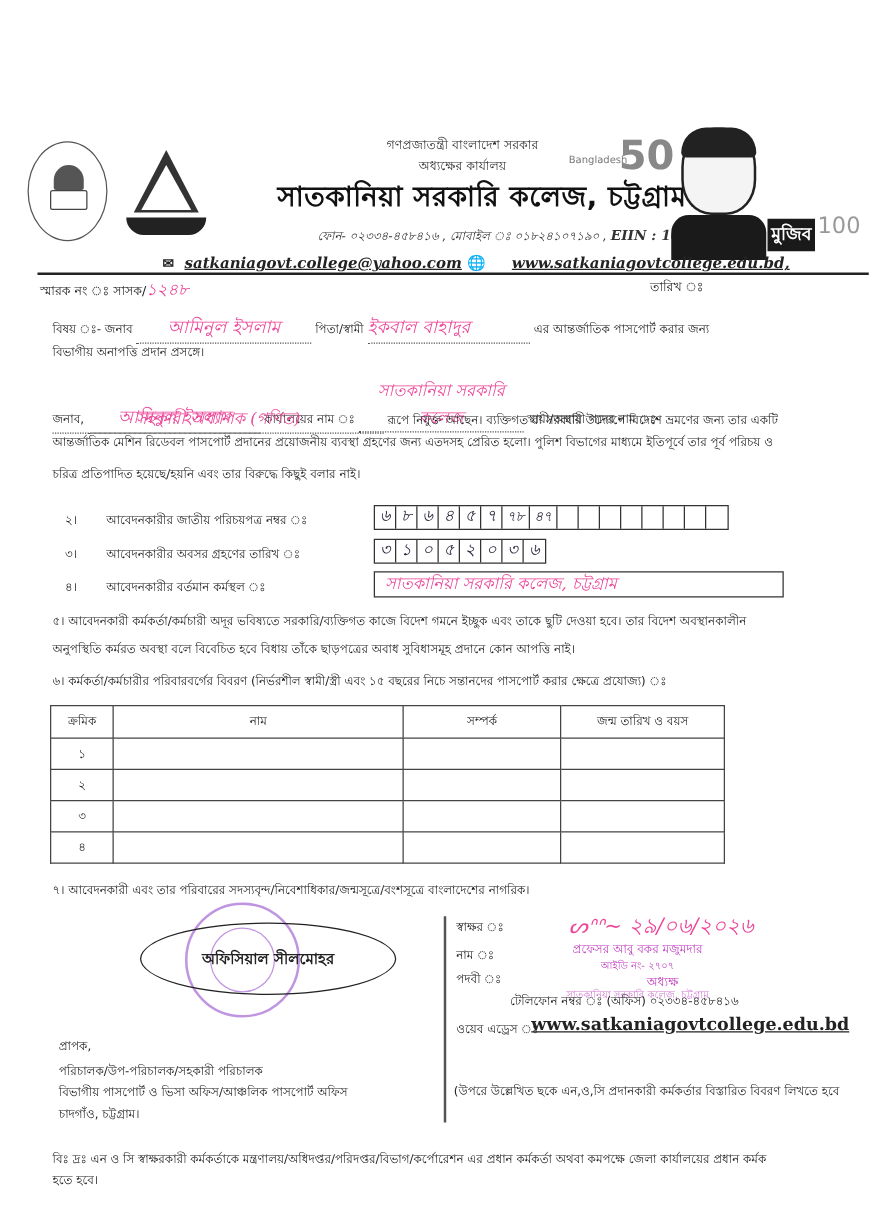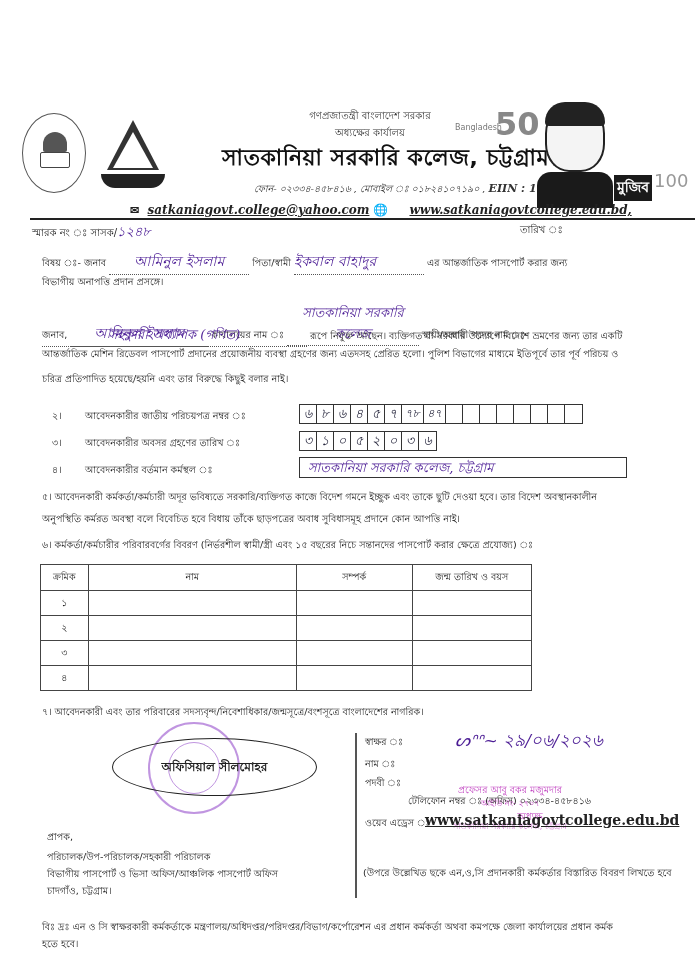--- a/index.html
+++ b/index.html
@@ -1,19 +1,19 @@
 <!DOCTYPE html>
 <html><head>
 <meta charset="utf-8">
 <style>
   * { box-sizing: border-box; margin: 0; padding: 0; }
   html, body { width: 700px; height: 976px; background: #ffffff; overflow: hidden; }
   body { position: relative; font-family: "DejaVu Sans", sans-serif; color: #222; font-size: 9px; }
   .abs { position: absolute; }
-  .hand { font-family: "DejaVu Serif", serif; font-style: italic; color: #4c1d95; }
+  .hand { font-family: "DejaVu Serif", serif; font-style: italic; color: #ec4899; }
   .dots { border-bottom: 1px dotted #555; display: inline-block; }
 
   
   .logo1 { left: 22px; top: 113px; width: 64px; height: 80px; border: 1.5px solid #555; border-radius: 50%; }
   .logo1 .book { position: absolute; left: 17px; top: 38px; width: 30px; height: 16px; border: 1.5px solid #444; border-radius: 2px; }
   .logo1 .tree { position: absolute; left: 20px; top: 18px; width: 24px; height: 20px; background: #555; border-radius: 12px 12px 2px 2px; }
   .logo2 { left: 95px; top: 100px; width: 75px; height: 105px; }
   .logo2 .tri { position:absolute; left: 12px; top: 20px; width:0; height:0; border-left: 26px solid transparent; border-right: 26px solid transparent; border-bottom: 50px solid #333; }
   .logo2 .tri-in { position:absolute; left: 18px; top: 32px; width:0; height:0; border-left: 20px solid transparent; border-right: 20px solid transparent; border-bottom: 36px solid #fff; }
   .logo2 .ribbon { position:absolute; left: 6px; top: 74px; width: 64px; height: 14px; background: #222; border-radius: 0 0 30px 30px; }
@@ -36,31 +36,31 @@
   .rule { left: 30px; top: 218px; width: 665px; height: 2px; background: #222; }
 
   .memo { left: 32px; top: 222px; font-size: 10px; }
   .date-lbl { left: 520px; top: 222px; font-size: 10px; }
 
   .line { font-size: 9.5px; }
   .box-row { display: flex; border: 1px solid #333; }
   .box-row .cell { width: 17px; height: 18px; border-right: 1px solid #333; text-align: center; font-size: 13px; line-height: 17px; color: #2a2a40; font-family: "DejaVu Serif", serif; font-style: italic; }
   .box-row .cell:last-child { border-right: none; }
 
-  table.fam { border-collapse: collapse; left: 40px; top: 564px; width: 492px; }
+  table.fam { border-collapse: collapse; left: 40px; top: 564px; width: 540px; }
   table.fam td, table.fam th { border: 1px solid #444; font-size: 9.5px; font-weight: normal; text-align: center; }
   table.fam th { height: 26px; }
   table.fam td { height: 25px; }
 
   .seal { left: 112px; top: 738px; width: 205px; height: 58px; border: 1.5px solid #222; border-radius: 50%; text-align: center; line-height: 56px; font-size: 12px; font-weight: bold; }
   .stamp { left: 148px; top: 722px; width: 92px; height: 92px; border: 2px solid #b07ad8; border-radius: 50%; opacity: 0.8; }
   .stamp-in { left: 168px; top: 742px; width: 52px; height: 52px; border: 1.5px solid #b07ad8; border-radius: 50%; opacity: 0.8; }
   .vline { left: 355px; top: 733px; width: 1.5px; height: 165px; background: #555; }
   .sig-lbl { font-size: 9.5px; }
-  .purple { color: #c040c0; font-size: 9.5px; text-align: center; margin-top: 31px; }
+  .purple { color: #c040c0; font-size: 9.5px; text-align: center; }
   .web2 { left: 425px; top: 812px; font-size: 14px; font-weight: bold; font-family: "DejaVu Serif", serif; text-decoration: underline; }
 </style>
 </head>
 <body>
 
 <div class="abs logo1">
   <div class="tree"></div>
   <div class="book"></div>
 </div>
 <div class="abs logo2">

